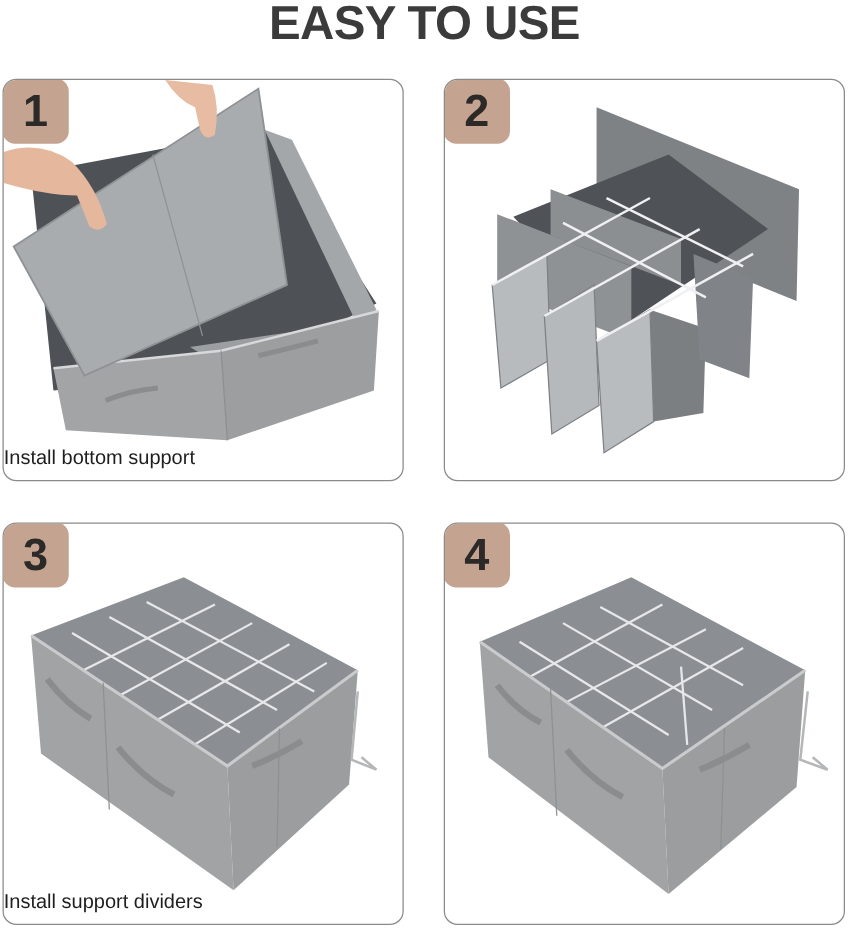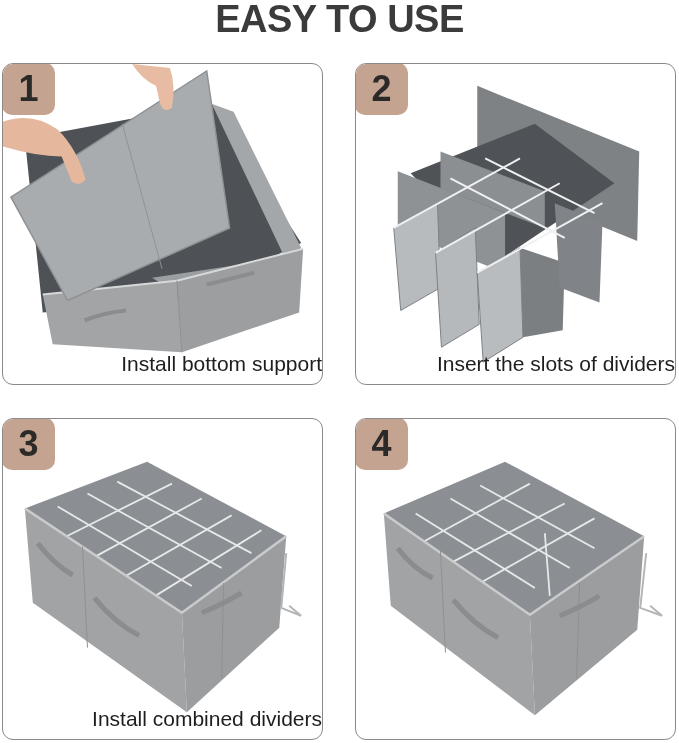--- a/index.html
+++ b/index.html
@@ -4,21 +4,21 @@
 <style>
   html, body { margin: 0; padding: 0; background: #ffffff; }
   body { width: 679px; height: 743px; position: relative; overflow: hidden; font-family: "Liberation Sans", sans-serif; }
   .title { position: absolute; left: 0; top: -2px; width: 679px; text-align: center; font-size: 38px; font-weight: bold; color: #3b3b3b; letter-spacing: -0.5px; }
   .panel { position: absolute; width: 321px; height: 322px; border: 1.5px solid #8a8a8a; border-radius: 11px; box-sizing: border-box; background: #fff; overflow: hidden; }
   .p1 { left: 2px; top: 63px; }
   .p2 { left: 355px; top: 63px; }
   .p3 { left: 2px; top: 418px; }
   .p4 { left: 355px; top: 418px; }
   .badge { position: absolute; left: -1px; top: -1px; width: 53px; height: 52px; background: #c4a490; border-radius: 10px; display: flex; align-items: center; justify-content: center; font-size: 36px; font-weight: bold; color: #2c2a28; z-index: 3; }
-  .caption { position: absolute; left: 0; bottom: 8px; width: 100%; text-align: right; font-size: 21px; color: #1e1e1e; z-index: 3; }
+  .caption { position: absolute; left: 0; bottom: 8px; width: 100%; text-align: left; font-size: 16px; color: #1e1e1e; z-index: 3; }
   .art { position: absolute; left: 0; top: 0; width: 100%; height: 100%; z-index: 1; }
 </style>
 </head>
 <body>
 
 <div class="title">EASY TO USE</div>
 
 <div class="panel p1">
   <div class="badge">1</div>
   <svg class="art" viewBox="0 0 321 322">
@@ -61,21 +61,20 @@
 
     <polygon points="165,185 210,200 208,268 168,275" fill="#7c7f82"></polygon>
     <polygon points="200,140 248,160 245,240 205,225" fill="#808387"></polygon>
 
     <polyline points="38,165 165,95" stroke="#eef0f2" stroke-width="2" fill="none"></polyline>
     <polyline points="80,190 205,120" stroke="#eef0f2" stroke-width="2" fill="none"></polyline>
     <polyline points="122,210 248,140" stroke="#eef0f2" stroke-width="2" fill="none"></polyline>
     <polyline points="95,115 210,175" stroke="#eef0f2" stroke-width="2" fill="none"></polyline>
     <polyline points="130,95 240,150" stroke="#eef0f2" stroke-width="2" fill="none"></polyline>
   </svg>
-  <div class="caption">Insert the slots of dividers</div>
 </div>
 
 <div class="panel p3">
   <div class="badge">3</div>
   <svg class="art" viewBox="0 0 321 322">
 
     <polygon points="22,90 145,43 285,118 180,195" fill="#8b8f93"></polygon>
 
     <g stroke="#e6e8ea" stroke-width="1.8" fill="none">
       <line x1="55" y1="88" x2="190" y2="168"></line>
@@ -92,21 +91,21 @@
     <polyline points="22,90 180,195 285,118" fill="none" stroke="#c9cbcd" stroke-width="2.5"></polyline>
     <line x1="80" y1="128" x2="85" y2="230" stroke="#8e9092" stroke-width="1"></line>
     <line x1="222" y1="165" x2="220" y2="260" stroke="#8e9092" stroke-width="1"></line>
 
     <path d="M35,125 q15,20 35,32" stroke="#8a8c8e" stroke-width="5" fill="none"></path>
     <path d="M92,180 q20,25 45,38" stroke="#8a8c8e" stroke-width="5" fill="none"></path>
     <path d="M200,195 q20,-8 40,-20" stroke="#8a8c8e" stroke-width="5" fill="none"></path>
 
     <path d="M285,135 l-5,55 l20,8 l-12,-10" stroke="#b4b6b8" stroke-width="2" fill="none"></path>
   </svg>
-  <div class="caption">Install combined dividers</div>
+  <div class="caption">Install support dividers</div>
 </div>
 
 <div class="panel p4">
   <div class="badge">4</div>
   <svg class="art" viewBox="0 0 321 322">
     <polygon points="28,95 150,43 290,118 175,197" fill="#8b8f93"></polygon>
     <g stroke="#e6e8ea" stroke-width="1.8" fill="none">
       <line x1="60" y1="95" x2="180" y2="170"></line>
       <line x1="95" y1="80" x2="215" y2="150"></line>
       <line x1="125" y1="67" x2="240" y2="130"></line>

